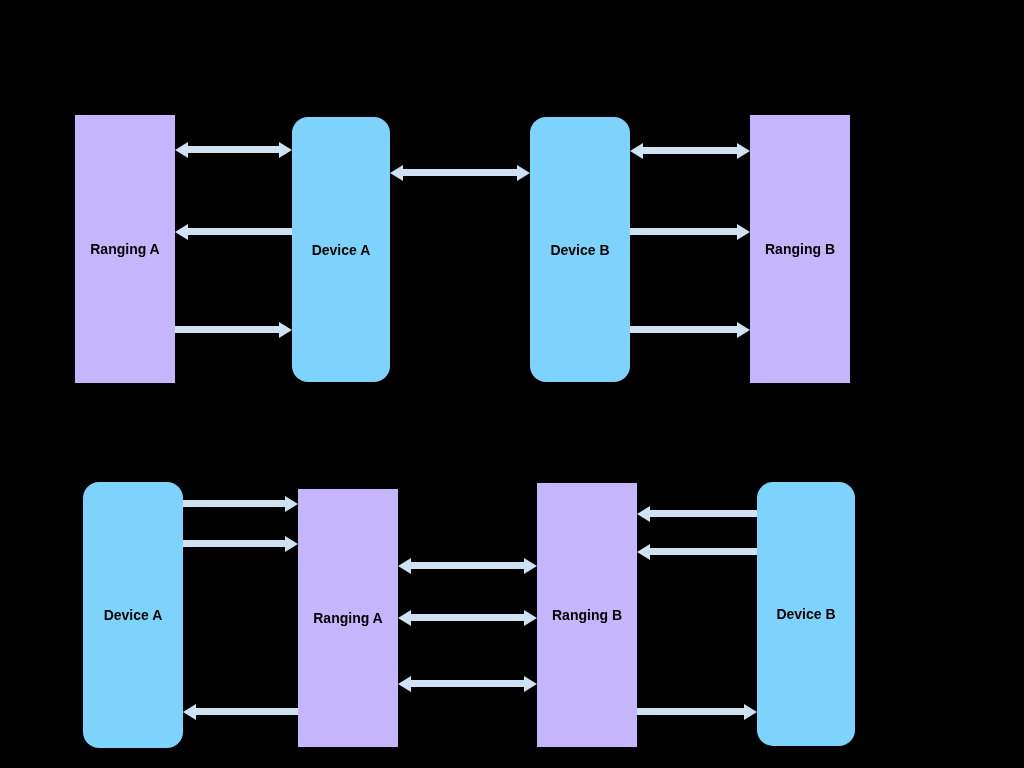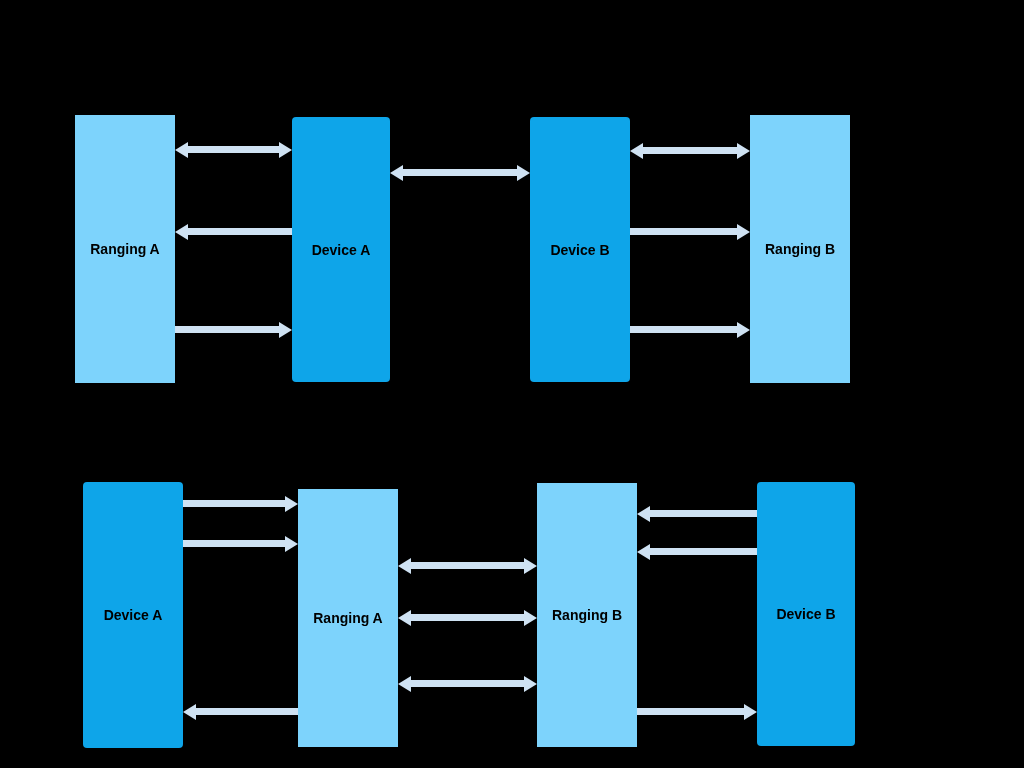--- a/index.html
+++ b/index.html
@@ -2,22 +2,22 @@
 <html><head>
 <meta charset="utf-8">
 <style>
   html,body{margin:0;padding:0;background:#000;}
   .canvas{
     position:relative;width:1024px;height:768px;background:#000;
     overflow:hidden;font-family:"Liberation Sans",sans-serif;
   }
   .box{position:absolute;display:flex;align-items:center;justify-content:center;box-sizing:border-box;}
   .box .lbl{font-weight:bold;font-size:14px;color:#000;white-space:nowrap;}
-  .green{background:#7dd3fc;}
-  .blue{background:#0ea5e9;border-radius:4px;align-items:center;}
+  .green{background:#c4b5fd;}
+  .blue{background:#7dd3fc;border-radius:16px;align-items:center;}
   .arrow{position:absolute;height:7px;background:#cfe2f3;}
   .arrow.al::before{
     content:"";position:absolute;left:-13px;top:50%;transform:translateY(-50%);
     width:0;height:0;border-top:8px solid transparent;border-bottom:8px solid transparent;
     border-right:13px solid #cfe2f3;
   }
   .arrow.ar::after{
     content:"";position:absolute;right:-13px;top:50%;transform:translateY(-50%);
     width:0;height:0;border-top:8px solid transparent;border-bottom:8px solid transparent;
     border-left:13px solid #cfe2f3;

